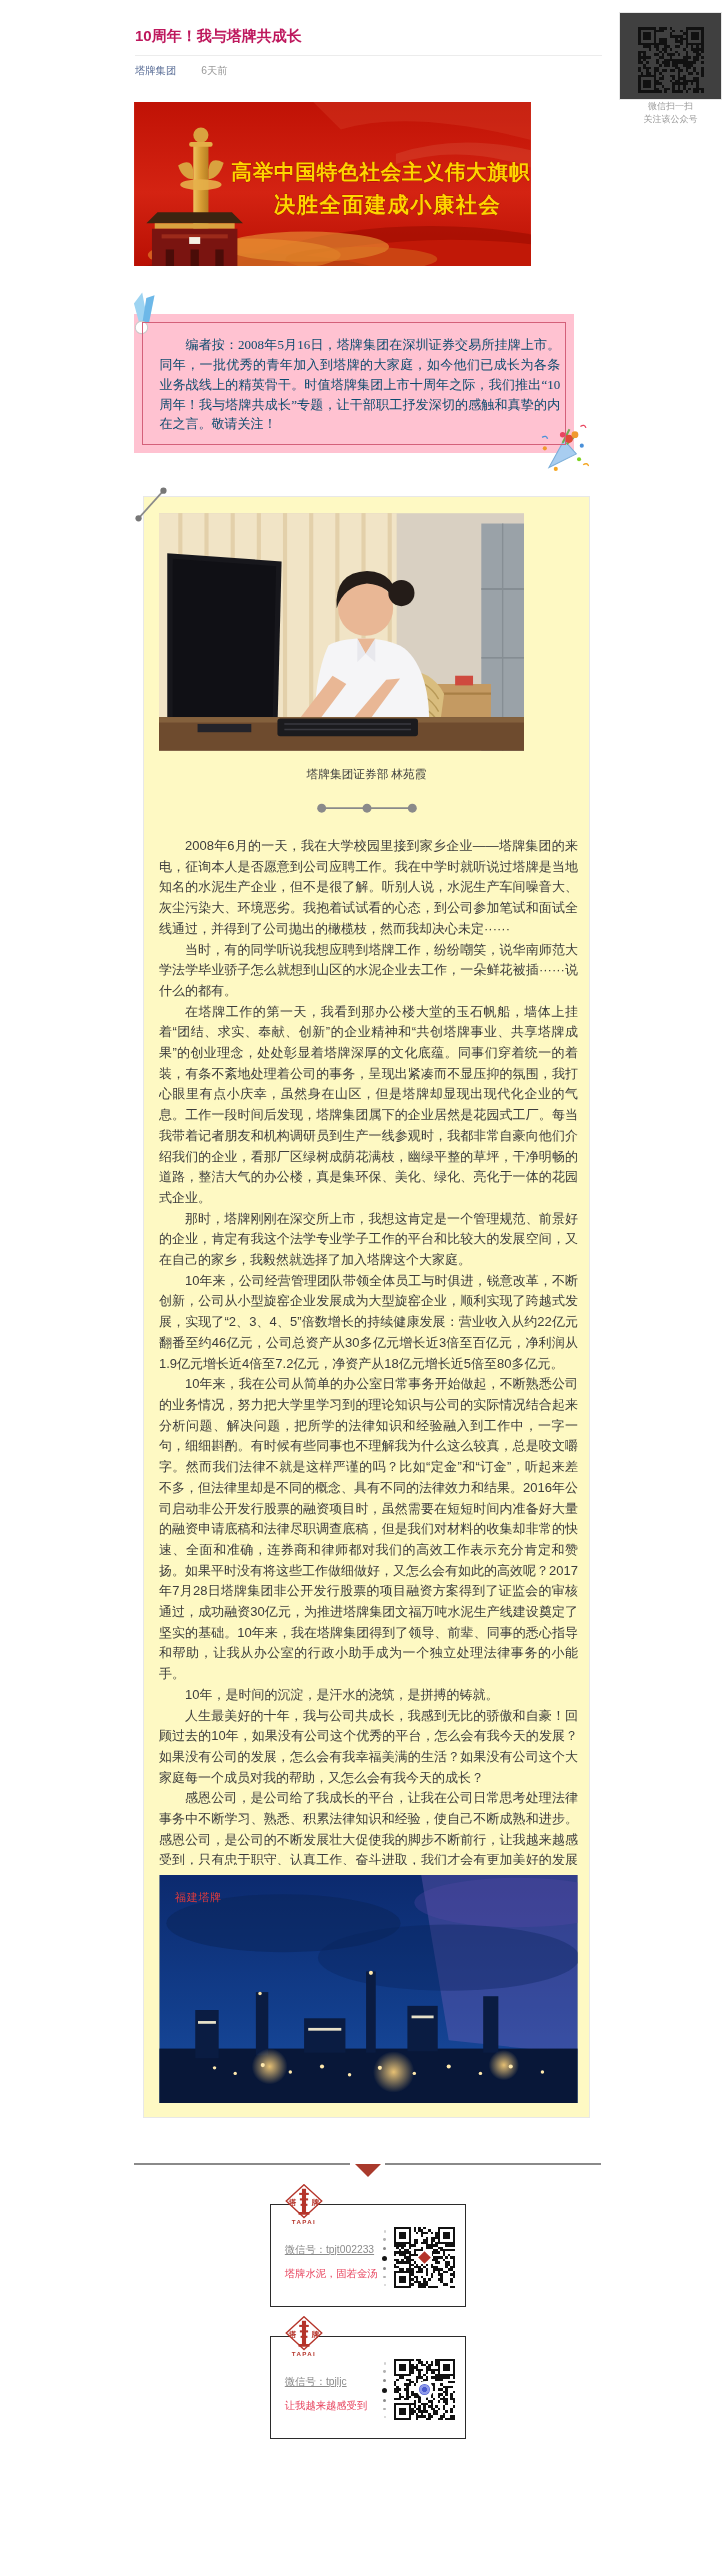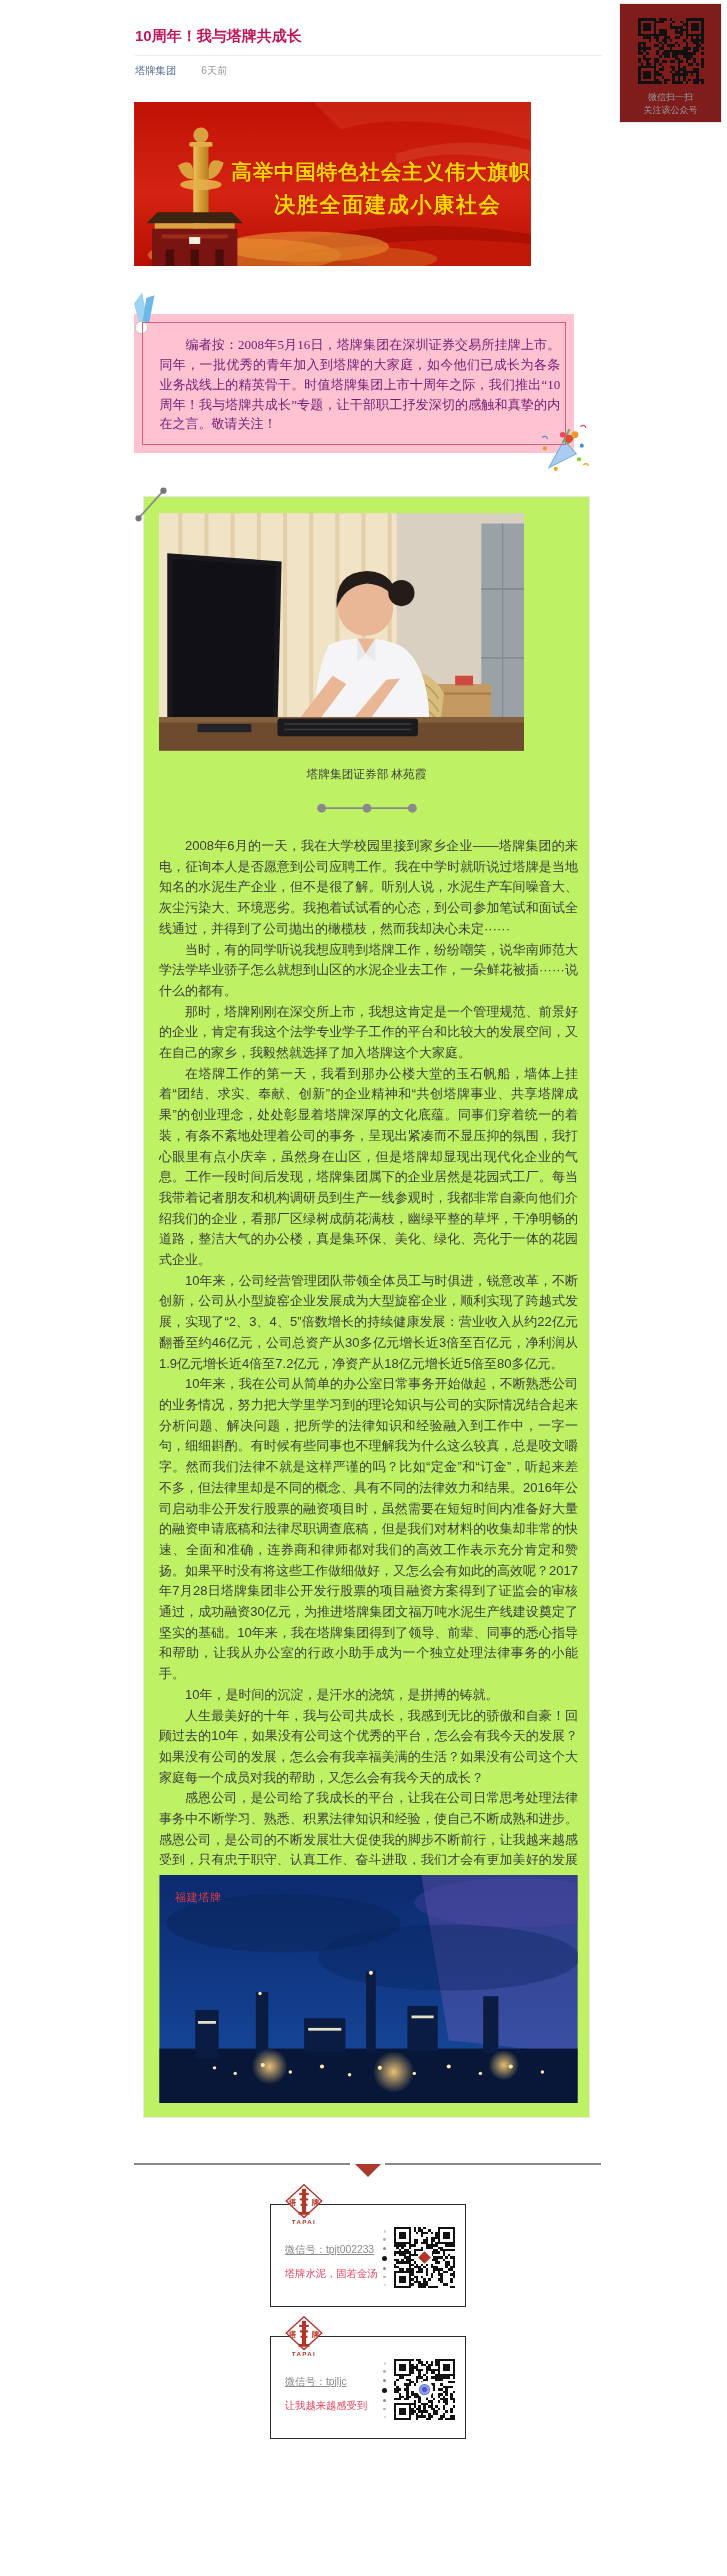--- a/index.html
+++ b/index.html
@@ -8,43 +8,43 @@
 
   
   .header{position:absolute;left:135px;top:26px;width:467px;}
   .title{font-size:15px;line-height:19.3px;color:#be185d;font-weight:700;}
   .title-divider{margin-top:9.7px;border-top:0.7px solid #ececec;height:0;}
   .byline{margin-top:8.3px;font-size:10.3px;}
   .byline .author{color:#576b95;margin-right:25px;cursor:pointer;}
   .byline .time{color:#9a9a9a;}
 
   
-  .qr-panel{position:absolute;left:619px;top:3px;width:103px;height:120px;
-            border:0.7px solid #e7e7e7;background:#7f1d1d;text-align:center;box-sizing:border-box;}
+  .qr-panel{position:absolute;left:619px;top:12px;width:103px;height:88px;
+            border:0.7px solid #e7e7e7;background:#404040;text-align:center;box-sizing:border-box;}
   .qr-panel .qr{width:66px;height:66px;margin:13.8px auto 6.9px auto;position:relative;}
   .qr-panel .cap{font-size:9px;color:#9a9a9a;line-height:13px;}
 
   
   .banner{position:absolute;left:134px;top:102px;width:397px;height:164px;overflow:hidden;}
   .banner svg{display:block;}
 
   
   .editor-note{position:absolute;left:134px;top:314px;width:440px;height:139px;
                background:#ffc2d1;box-sizing:border-box;}
   .editor-note .inner-border{position:absolute;left:8.3px;top:8.3px;right:8.3px;bottom:8.3px;
                border:0.7px solid #d4607a;pointer-events:none;}
   .editor-note .note-text{position:absolute;left:25.5px;right:13.8px;top:21.4px;
                font-family:"Liberation Serif","DejaVu Serif",serif;
-               font-size:13px;line-height:19.7px;color:#701a75;text-align:justify;text-indent:2em;}
+               font-size:13px;line-height:19.7px;color:#0c4a6e;text-align:justify;text-indent:2em;}
   .pin-blue{position:absolute;left:-2.8px;top:-23.4px;}
   .bouquet{position:absolute;right:-15px;bottom:-22px;}
 
   
   .gray-box{position:absolute;left:143px;top:496px;width:447px;height:1622px;
-            background:#bef264;border:0.7px solid #e8e8e8;box-sizing:border-box;}
+            background:#fef9c3;border:0.7px solid #e8e8e8;box-sizing:border-box;}
   .pin-gray{position:absolute;left:-11px;top:-12.4px;}
   .photo{position:absolute;left:15px;top:16px;width:365px;height:238px;overflow:hidden;}
   .photo-caption{position:absolute;left:0;top:270px;width:100%;text-align:center;
             font-family:"Liberation Serif","DejaVu Serif",serif;font-size:11.7px;color:#3e3e3e;}
   .ornament{position:absolute;left:50%;top:305px;transform:translateX(-50%);}
   .body-text{position:absolute;left:15px;top:339px;width:419px;height:1029px;overflow:hidden;
             font-family:Liberation Sans, sans-serif;
             font-size:13px;line-height:20.7px;color:#3c3c3c;text-align:justify;}
   .body-text p{margin:0;text-indent:2em;}
   .night{position:absolute;left:14.5px;top:1378px;width:419px;height:264px;overflow:hidden;}
@@ -587,22 +587,22 @@
         <line x1="10" y1="9" x2="140" y2="9" stroke="#8a8a8a" stroke-width="2.5"></line>
         <circle cx="9" cy="9" r="6.5" fill="#8a8a8a"></circle>
         <circle cx="75" cy="9" r="6.5" fill="#8a8a8a"></circle>
         <circle cx="141" cy="9" r="6.5" fill="#8a8a8a"></circle>
       </svg>
     </span>
 
     <div class="body-text">
       <p>2008年6月的一天，我在大学校园里接到家乡企业——塔牌集团的来电，征询本人是否愿意到公司应聘工作。我在中学时就听说过塔牌是当地知名的水泥生产企业，但不是很了解。听别人说，水泥生产车间噪音大、灰尘污染大、环境恶劣。我抱着试试看的心态，到公司参加笔试和面试全线通过，并得到了公司抛出的橄榄枝，然而我却决心未定······</p>
       <p>当时，有的同学听说我想应聘到塔牌工作，纷纷嘲笑，说华南师范大学法学毕业骄子怎么就想到山区的水泥企业去工作，一朵鲜花被插······说什么的都有。</p>
+      <p>在塔牌工作的第一天，我看到那办公楼大堂的玉石帆船，墙体上挂着“团结、求实、奉献、创新”的企业精神和“共创塔牌事业、共享塔牌成果”的创业理念，处处彰显着塔牌深厚的文化底蕴。同事们穿着统一的着装，有条不紊地处理着公司的事务，呈现出紧凑而不显压抑的氛围，我打心眼里有点小庆幸，虽然身在山区，但是塔牌却显现出现代化企业的气息。工作一段时间后发现，塔牌集团属下的企业居然是花园式工厂。每当我带着记者朋友和机构调研员到生产一线参观时，我都非常自豪向他们介绍我们的企业，看那厂区绿树成荫花满枝，幽绿平整的草坪，干净明畅的道路，整洁大气的办公楼，真是集环保、美化、绿化、亮化于一体的花园式企业。</p>
       <p>那时，塔牌刚刚在深交所上市，我想这肯定是一个管理规范、前景好的企业，肯定有我这个法学专业学子工作的平台和比较大的发展空间，又在自己的家乡，我毅然就选择了加入塔牌这个大家庭。</p>
-      <p>在塔牌工作的第一天，我看到那办公楼大堂的玉石帆船，墙体上挂着“团结、求实、奉献、创新”的企业精神和“共创塔牌事业、共享塔牌成果”的创业理念，处处彰显着塔牌深厚的文化底蕴。同事们穿着统一的着装，有条不紊地处理着公司的事务，呈现出紧凑而不显压抑的氛围，我打心眼里有点小庆幸，虽然身在山区，但是塔牌却显现出现代化企业的气息。工作一段时间后发现，塔牌集团属下的企业居然是花园式工厂。每当我带着记者朋友和机构调研员到生产一线参观时，我都非常自豪向他们介绍我们的企业，看那厂区绿树成荫花满枝，幽绿平整的草坪，干净明畅的道路，整洁大气的办公楼，真是集环保、美化、绿化、亮化于一体的花园式企业。</p>
       <p>10年来，公司经营管理团队带领全体员工与时俱进，锐意改革，不断创新，公司从小型旋窑企业发展成为大型旋窑企业，顺利实现了跨越式发展，实现了“2、3、4、5”倍数增长的持续健康发展：营业收入从约22亿元翻番至约46亿元，公司总资产从30多亿元增长近3倍至百亿元，净利润从1.9亿元增长近4倍至7.2亿元，净资产从18亿元增长近5倍至80多亿元。</p>
       <p>10年来，我在公司从简单的办公室日常事务开始做起，不断熟悉公司的业务情况，努力把大学里学习到的理论知识与公司的实际情况结合起来分析问题、解决问题，把所学的法律知识和经验融入到工作中，一字一句，细细斟酌。有时候有些同事也不理解我为什么这么较真，总是咬文嚼字。然而我们法律不就是这样严谨的吗？比如“定金”和“订金”，听起来差不多，但法律里却是不同的概念、具有不同的法律效力和结果。2016年公司启动非公开发行股票的融资项目时，虽然需要在短短时间内准备好大量的融资申请底稿和法律尽职调查底稿，但是我们对材料的收集却非常的快速、全面和准确，连券商和律师都对我们的高效工作表示充分肯定和赞扬。如果平时没有将这些工作做细做好，又怎么会有如此的高效呢？2017年7月28日塔牌集团非公开发行股票的项目融资方案得到了证监会的审核通过，成功融资30亿元，为推进塔牌集团文福万吨水泥生产线建设奠定了坚实的基础。10年来，我在塔牌集团得到了领导、前辈、同事的悉心指导和帮助，让我从办公室的行政小助手成为一个独立处理法律事务的小能手。</p>
       <p>10年，是时间的沉淀，是汗水的浇筑，是拼搏的铸就。</p>
       <p>人生最美好的十年，我与公司共成长，我感到无比的骄傲和自豪！回顾过去的10年，如果没有公司这个优秀的平台，怎么会有我今天的发展？如果没有公司的发展，怎么会有我幸福美满的生活？如果没有公司这个大家庭每一个成员对我的帮助，又怎么会有我今天的成长？</p>
       <p>感恩公司，是公司给了我成长的平台，让我在公司日常思考处理法律事务中不断学习、熟悉、积累法律知识和经验，使自己不断成熟和进步。感恩公司，是公司的不断发展壮大促使我的脚步不断前行，让我越来越感受到，只有忠于职守、认真工作、奋斗进取，我们才会有更加美好的发展前景和幸福生活。</p>
 
     </div>
 
     <div class="night">
       <svg width="419" height="228" viewBox="0 0 607 331">

